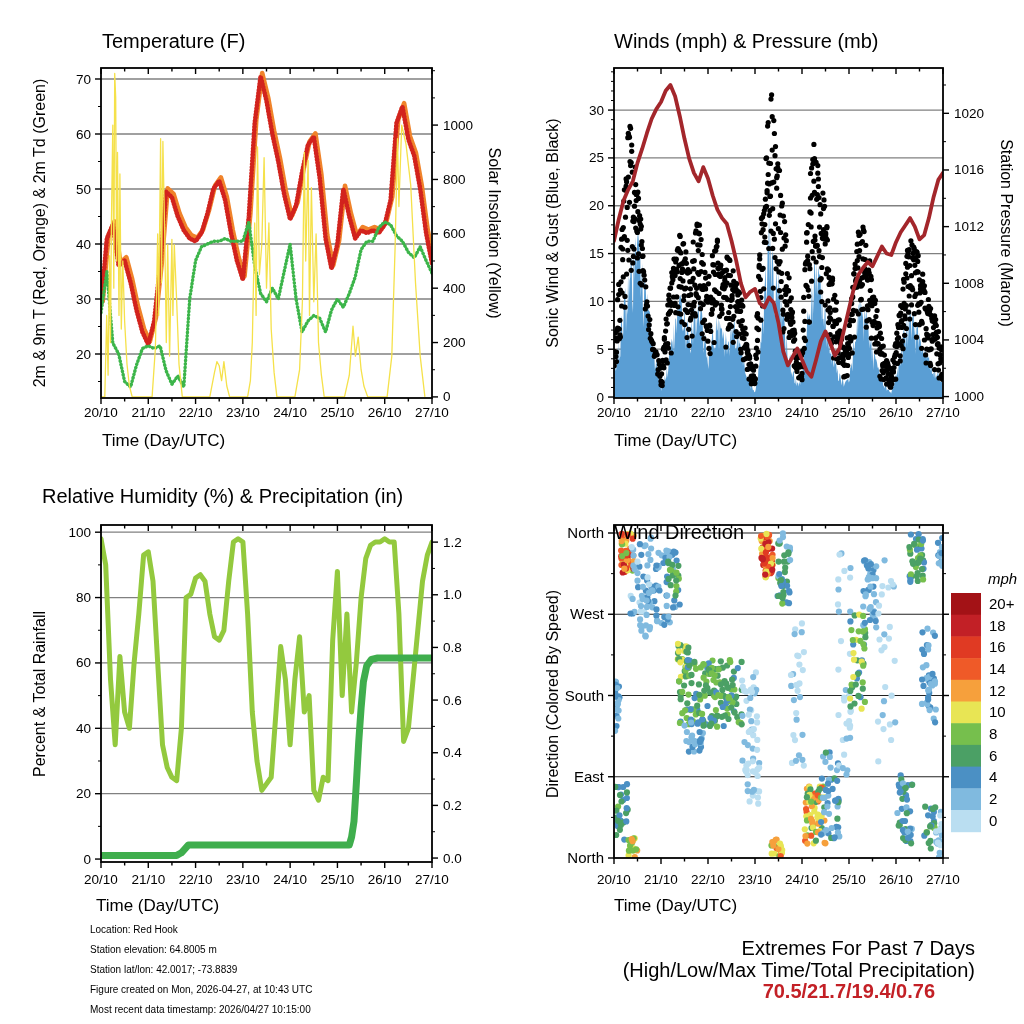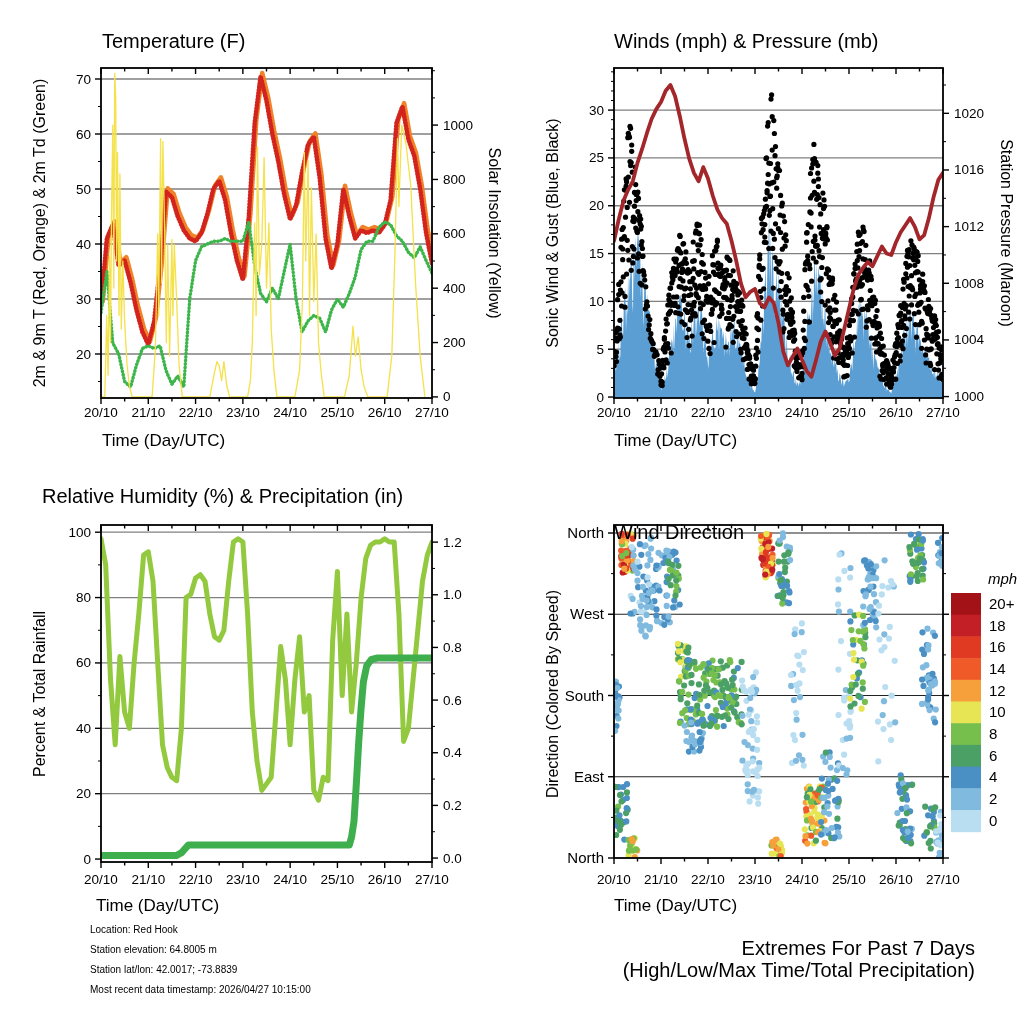--- a/index.html
+++ b/index.html
@@ -2620,20 +2620,22 @@
   <div class="ovl rotr" style="left:1006px;top:233px;">Station Pressure (Maroon)</div>
   <div class="ovl rotl" style="left:40px;top:694px;">Percent &amp; Total Rainfall</div>
   <div class="ovl rotl" style="left:553px;top:694px;">Direction (Colored By Speed)</div>
 
   <div class="ovl mph" style="left:988px;top:570px;font-style:italic;">mph</div>
 
   <div id="footer" class="ovl">
     <div>Location: Red Hook</div>
     <div>Station elevation: 64.8005 m</div>
     <div>Station lat/lon: 42.0017; -73.8839</div>
+    <div>Figure created on Mon, 2026-04-27, at 10:43 UTC</div>
     <div>Most recent data timestamp: 2026/04/27 10:15:00</div>
   </div>
 
   <div id="extremes" class="ovl">
     <div>Extremes For Past 7 Days</div>
     <div>(High/Low/Max Time/Total Precipitation)</div>
+    <div id="extreme-values" style="color: rgb(195, 32, 38);">70.5/21.7/19.4/0.76</div>
   </div>
 </div>
 
 </body></html>

